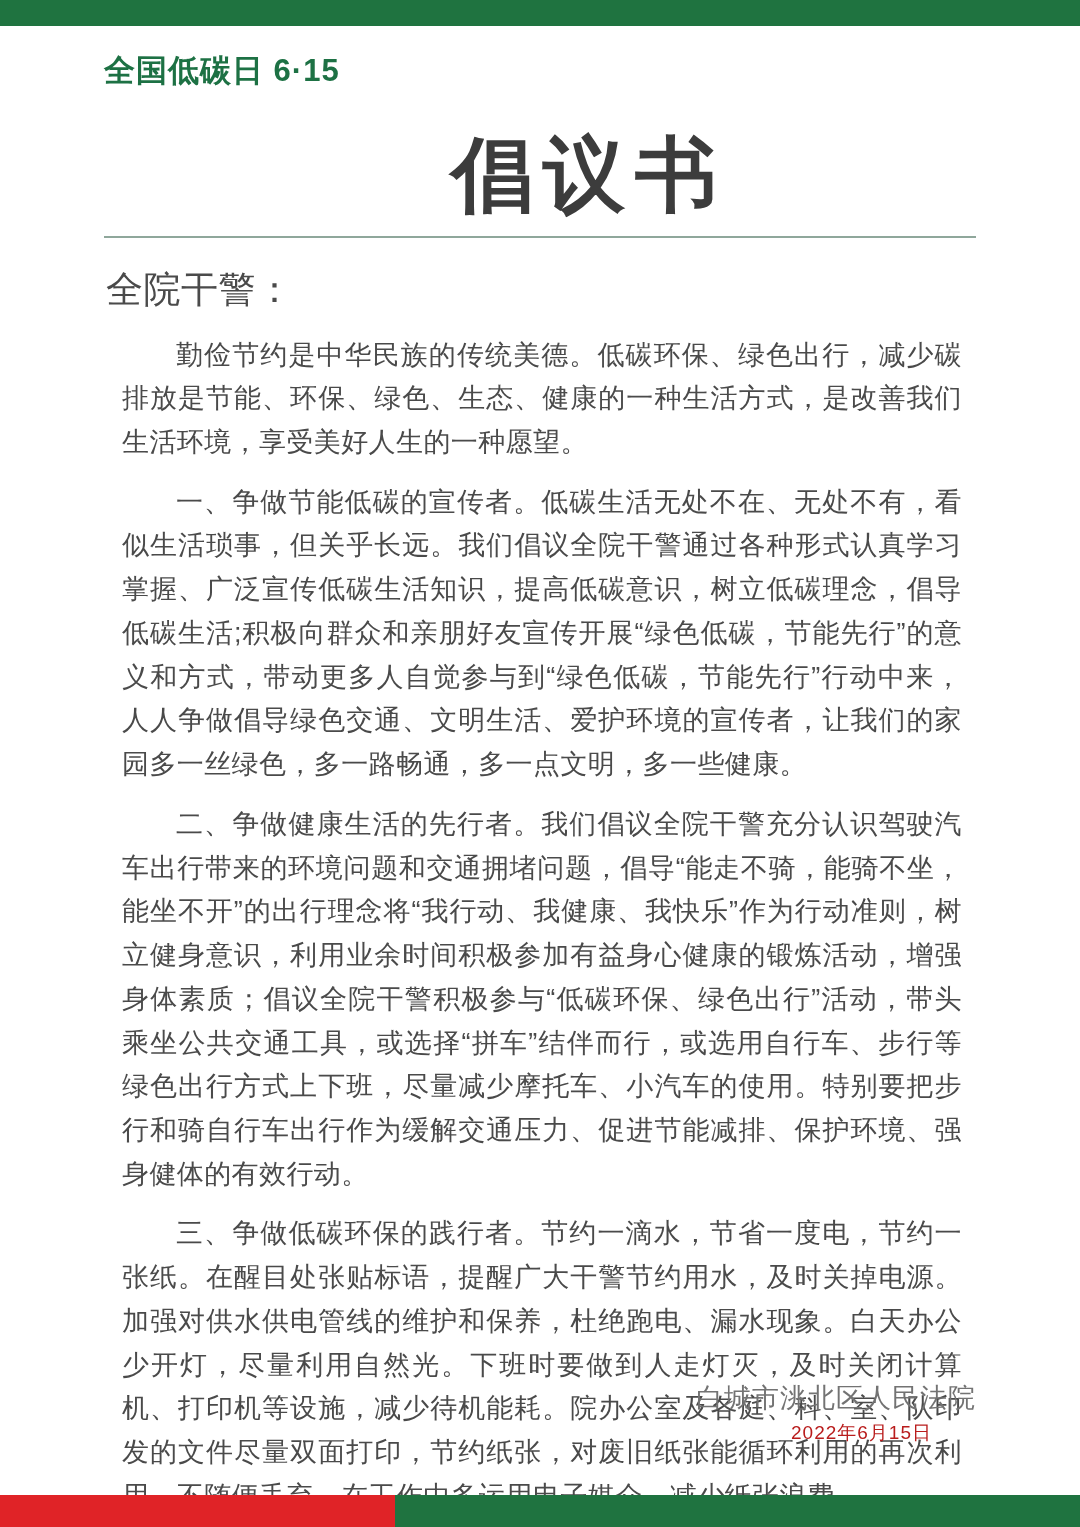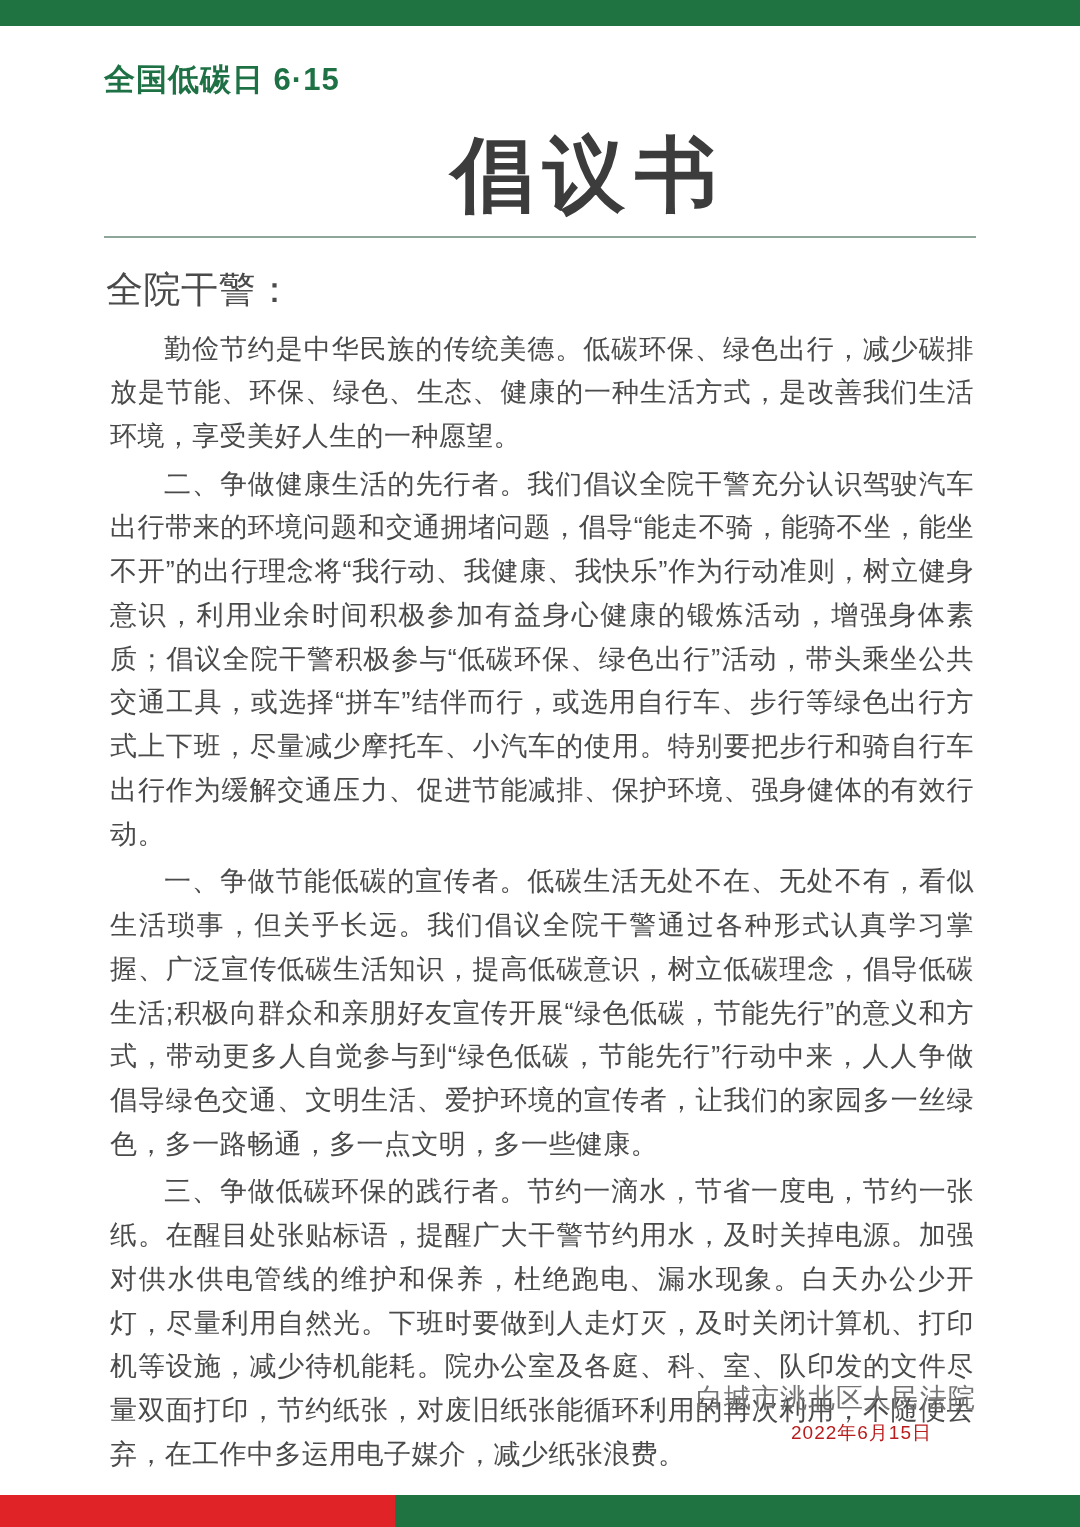--- a/index.html
+++ b/index.html
@@ -29,21 +29,21 @@
     top: 0;
     left: 0;
     width: 1080px;
     height: 26px;
     background: #1f7340;
   }
 
   
   .eyebrow {
     position: absolute;
-    top: 59px;
+    top: 50px;
     left: 104px;
     font-size: 31px;
     font-weight: 700;
     color: #1d7144;
     letter-spacing: 1px;
     white-space: nowrap;
   }
 
   
   .doc-title {
@@ -84,21 +84,21 @@
     color: #4a4a4a;
     line-height: 1.5;
     margin: 0 0 10px 0;
     letter-spacing: 0.5px;
   }
 
   .para {
     font-size: 27px;
     color: #4a4a4a;
     line-height: 1.62;
-    margin: 4px;
+    margin: 16px;
     text-align: justify;
     text-justify: inter-ideograph;
     text-indent: 2em;
     letter-spacing: 0.4px;
   }
 
   
   .sign-wrap {
     position: absolute;
     top: 1378px;
@@ -155,23 +155,23 @@
   <div class="doc-title">倡议书</div>
 
   <div class="title-rule"></div>
 
   <div class="body-wrap">
     <p class="salutation">全院干警：</p>
 
     <p class="para">勤俭节约是中华民族的传统美德。低碳环保、绿色出行，减少碳排放是节能、环保、绿色、生态、健康的一种生活方式，是改善我们生活环境，享受美好人生的一种愿望。</p>
 
 
+    <p class="para">一、争做节能低碳的宣传者。低碳生活无处不在、无处不有，看似生活琐事，但关乎长远。我们倡议全院干警通过各种形式认真学习掌握、广泛宣传低碳生活知识，提高低碳意识，树立低碳理念，倡导低碳生活;积极向群众和亲朋好友宣传开展“绿色低碳，节能先行”的意义和方式，带动更多人自觉参与到“绿色低碳，节能先行”行动中来，人人争做倡导绿色交通、文明生活、爱护环境的宣传者，让我们的家园多一丝绿色，多一路畅通，多一点文明，多一些健康。</p>
+
     <p class="para">二、争做健康生活的先行者。我们倡议全院干警充分认识驾驶汽车出行带来的环境问题和交通拥堵问题，倡导“能走不骑，能骑不坐，能坐不开”的出行理念将“我行动、我健康、我快乐”作为行动准则，树立健身意识，利用业余时间积极参加有益身心健康的锻炼活动，增强身体素质；倡议全院干警积极参与“低碳环保、绿色出行”活动，带头乘坐公共交通工具，或选择“拼车”结伴而行，或选用自行车、步行等绿色出行方式上下班，尽量减少摩托车、小汽车的使用。特别要把步行和骑自行车出行作为缓解交通压力、促进节能减排、保护环境、强身健体的有效行动。</p>
-
-    <p class="para">一、争做节能低碳的宣传者。低碳生活无处不在、无处不有，看似生活琐事，但关乎长远。我们倡议全院干警通过各种形式认真学习掌握、广泛宣传低碳生活知识，提高低碳意识，树立低碳理念，倡导低碳生活;积极向群众和亲朋好友宣传开展“绿色低碳，节能先行”的意义和方式，带动更多人自觉参与到“绿色低碳，节能先行”行动中来，人人争做倡导绿色交通、文明生活、爱护环境的宣传者，让我们的家园多一丝绿色，多一路畅通，多一点文明，多一些健康。</p>
 
     <p class="para">三、争做低碳环保的践行者。节约一滴水，节省一度电，节约一张纸。在醒目处张贴标语，提醒广大干警节约用水，及时关掉电源。加强对供水供电管线的维护和保养，杜绝跑电、漏水现象。白天办公少开灯，尽量利用自然光。下班时要做到人走灯灭，及时关闭计算机、打印机等设施，减少待机能耗。院办公室及各庭、科、室、队印发的文件尽量双面打印，节约纸张，对废旧纸张能循环利用的再次利用，不随便丢弃，在工作中多运用电子媒介，减少纸张浪费。</p>
 
   </div>
 
   <div class="sign-wrap">
     <div class="sign-org">白城市洮北区人民法院</div>
     <div class="sign-date">2022年6月15日</div>
   </div>
 

